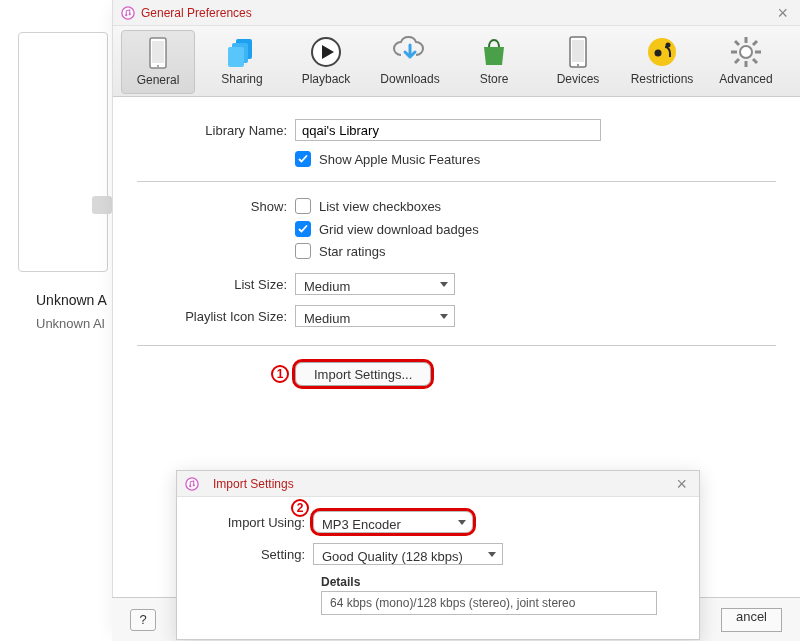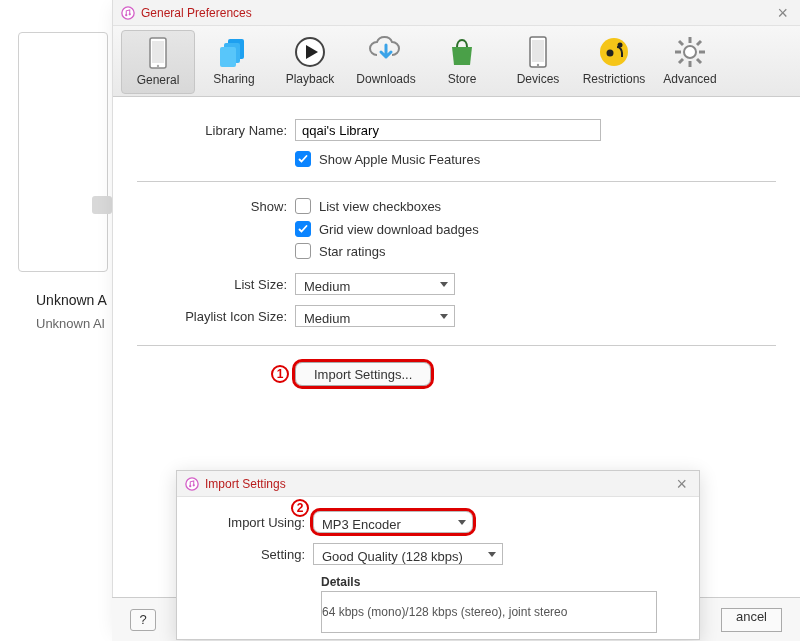--- a/index.html
+++ b/index.html
@@ -25,21 +25,21 @@
     .titlebar {
       display: flex; align-items: center; height: 26px; padding: 0 8px;
       background: #f3f3f3; border-bottom: 1px solid #e2e2e2;
     }
     .titlebar .app-icon { width: 14px; height: 14px; margin-right: 6px; }
     .titlebar .title { font-size: 12px; color: #b91c1c; }
     .titlebar .close { margin-left: auto; font-size: 18px; color: #888; cursor: pointer; line-height: 1; padding: 0 4px; }
 
     .toolbar {
       display: flex; background: linear-gradient(#f7f7f7,#e9e9e9);
-      border-bottom: 1px solid #ccc; padding: 4px 8px 2px; gap: 2px;
+      border-bottom: 1px solid #ccc; padding: 4px 8px 2px; gap: 10px;
     }
     .tool {
       width: 74px; text-align: center; padding: 4px 0 6px; border-radius: 4px;
       cursor: pointer; font-size: 12px; color: #333;
     }
     .tool.selected { background: linear-gradient(#e6e6e6,#d8d8d8); border: 1px solid #c6c6c6; }
     .tool .ico { height: 36px; display: flex; align-items: center; justify-content: center; margin-bottom: 2px; }
     .tool .lbl { font-size: 12px; }
 
     .body { padding: 22px 24px; }
@@ -73,28 +73,28 @@
       width: 18px; height: 18px; border: 2px solid #d00; border-radius: 50%;
       display: inline-flex; align-items: center; justify-content: center; color: #d00; font-size: 12px; font-weight: bold;
     }
     .red-box { outline: 3px solid #d00; border-radius: 7px; }
 
     
     .import-window {
       position: absolute; left: 176px; top: 470px; width: 524px; height: 170px;
       background: #fff; border: 1px solid #ccc; box-shadow: 0 4px 18px rgba(0,0,0,0.14);
     }
-    .import-window .titlebar { height: 26px; }
+    .import-window .titlebar { height: 26px; gap: 8px; }
     .import-body { padding: 14px 20px 0; }
     .import-row { display: flex; align-items: center; margin-bottom: 10px; }
     .import-row .label { width: 116px; text-align: right; padding-right: 8px; }
 
     .details-box {
-      border: 1px solid #bbb; padding: 4px 0; font-size: 12px; color: #555;
-      width: 336px; height: 42px; display: flex; align-items: center;
+      border: 1px solid #bbb; padding: 4px 8px; font-size: 12px; color: #555;
+      width: 336px; height: 24px; display: flex; align-items: center;
     }
     .details-label { font-size: 12px; font-weight: bold; color: #333; padding-left: 124px; margin-bottom: 2px; }
 
     .bottom-buttons {
       position: absolute; left: 112px; right: 0; bottom: 0; height: 44px;
       border-top: 1px solid #ccc; background: #f7f7f7;
       display: flex; align-items: center; padding: 0 18px;
     }
     .help-btn {
       width: 26px; height: 22px; border: 1px solid #aaa; border-radius: 3px; background: #fafafa;

